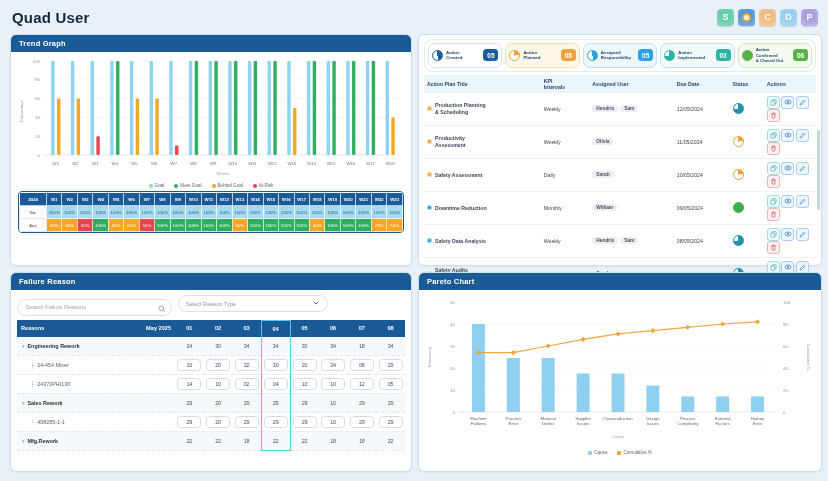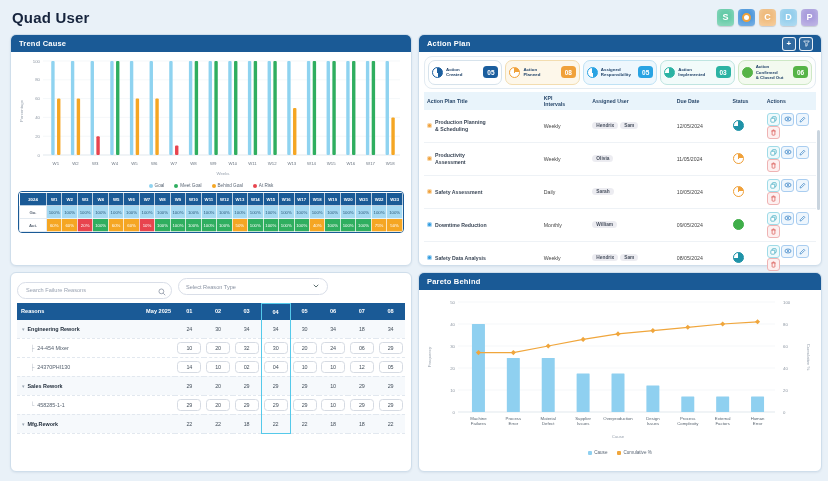--- a/index.html
+++ b/index.html
@@ -111,21 +111,21 @@
         <span class="sq-ring"></span>
       </div>
       <div class="sq-icon" style="background: linear-gradient(rgba(240, 178, 105, 0.8), rgb(240, 178, 105));">C</div>
       <div class="sq-icon" style="background: linear-gradient(rgba(133, 200, 234, 0.8), rgb(133, 200, 234));">D</div>
       <div class="sq-icon" style="background: linear-gradient(rgba(158, 143, 216, 0.8), rgb(158, 143, 216));">P</div>
     </div>
 </div>
 
 <section class="panel" id="panel-trend">
   <div class="panel-h">
-    <span>Trend Cause</span>
+    <span>Trend Graph</span>
   </div>
   <div class="trend-body">
     <svg id="trendChart" width="390" height="124" viewBox="0 0 390 124">
         <line x1="27" y1="100" x2="384" y2="100" stroke="#cfd8e0" stroke-width="0.6"></line>
         <text x="24" y="101.6" text-anchor="end" font-size="4.3" fill="#8a94a0">0</text>
         <line x1="27" y1="81.2" x2="384" y2="81.2" stroke="#edf1f5" stroke-width="0.6"></line>
         <text x="24" y="82.8" text-anchor="end" font-size="4.3" fill="#8a94a0">20</text>
         <line x1="27" y1="62.400000000000006" x2="384" y2="62.400000000000006" stroke="#edf1f5" stroke-width="0.6"></line>
         <text x="24" y="64" text-anchor="end" font-size="4.3" fill="#8a94a0">40</text>
         <line x1="27" y1="43.6" x2="384" y2="43.6" stroke="#edf1f5" stroke-width="0.6"></line>
@@ -292,31 +292,20 @@
               <td class="behind">75%</td>
               <td class="behind">50%</td>
             </tr>
           </tbody>
         </table>
     </div>
   </div>
 </section>
 
 <section class="panel" id="panel-action">
-  <div class="panel-h">
-    <span>Action Plan</span>
-    <div class="ph-btns">
-      <div class="ph-btn">+</div>
-      <div class="ph-btn">
-        <svg width="7" height="7" viewBox="0 0 10 10">
-            <path d="M1 1.5h8L6 5v3L4 9V5L1 1.5z" fill="none" stroke="#fff" stroke-width="1"></path>
-          </svg>
-      </div>
-    </div>
-  </div>
   <div class="chips-wrap" id="apChips">
       <div class="chip" style="background: rgb(255, 255, 255); border-color: rgb(215, 227, 236);">
         <span class="hb" style="width: 11px; height: 11px; background: conic-gradient(rgb(27, 94, 158) 0deg, rgb(27, 94, 158) 180deg, rgb(255, 255, 255) 180deg, rgb(255, 255, 255) 360deg); border: 1px solid rgb(27, 94, 158);"></span>
         <span class="chip-label">Action
 Created</span>
         <span class="chip-badge" style="background: rgb(27, 94, 158);">05</span>
       </div>
       <div class="chip" style="background: rgb(253, 247, 234); border-color: rgb(243, 221, 176);">
         <span class="hb" style="width: 11px; height: 11px; background: conic-gradient(rgb(240, 161, 58) 0deg, rgb(240, 161, 58) 90deg, rgb(255, 255, 255) 90deg, rgb(255, 255, 255) 360deg); border: 1px solid rgb(240, 161, 58);"></span>
         <span class="chip-label">Action
@@ -577,20 +566,23 @@
                 </svg>
               </span></td>
           </tr>
         </tbody>
       </table>
   </div>
   <div class="scrollbar"></div>
 </section>
 
 <section class="panel" id="panel-failure">
+  <div class="panel-h">
+    <span>Failure Reason</span>
+  </div>
   <div class="fr-controls">
     <div class="fr-search">
       <input type="text" placeholder="Search Failure Reasons" style="">
       <span class="mag">
         <svg width="8" height="8" viewBox="0 0 10 10">
             <circle cx="4.2" cy="4.2" r="3" fill="none" stroke="currentColor" stroke-width="1"></circle>
             <path d="M6.5 6.5 L9 9" stroke="currentColor" stroke-width="1"></path>
           </svg>
       </span>
     </div>
@@ -688,21 +680,21 @@
           <td>18</td>
           <td>18</td>
           <td>22</td>
         </tr>
       </tbody>
     </table>
 </section>
 
 <section class="panel" id="panel-pareto">
   <div class="panel-h">
-    <span>Pareto Behind</span>
+    <span>Pareto Chart</span>
   </div>
   <div class="pareto-body">
     <svg id="paretoChart" width="392" height="156" viewBox="0 0 392 156">
         <line x1="35" y1="120" x2="352" y2="120" stroke="#cfd8e0" stroke-width="0.6"></line>
         <text x="32" y="121.6" text-anchor="end" font-size="4.3" fill="#8a94a0">0</text>
         <line x1="35" y1="98" x2="352" y2="98" stroke="#eef1f5" stroke-width="0.6"></line>
         <text x="32" y="99.6" text-anchor="end" font-size="4.3" fill="#8a94a0">10</text>
         <line x1="35" y1="76" x2="352" y2="76" stroke="#eef1f5" stroke-width="0.6"></line>
         <text x="32" y="77.6" text-anchor="end" font-size="4.3" fill="#8a94a0">20</text>
         <line x1="35" y1="54" x2="352" y2="54" stroke="#eef1f5" stroke-width="0.6"></line>

